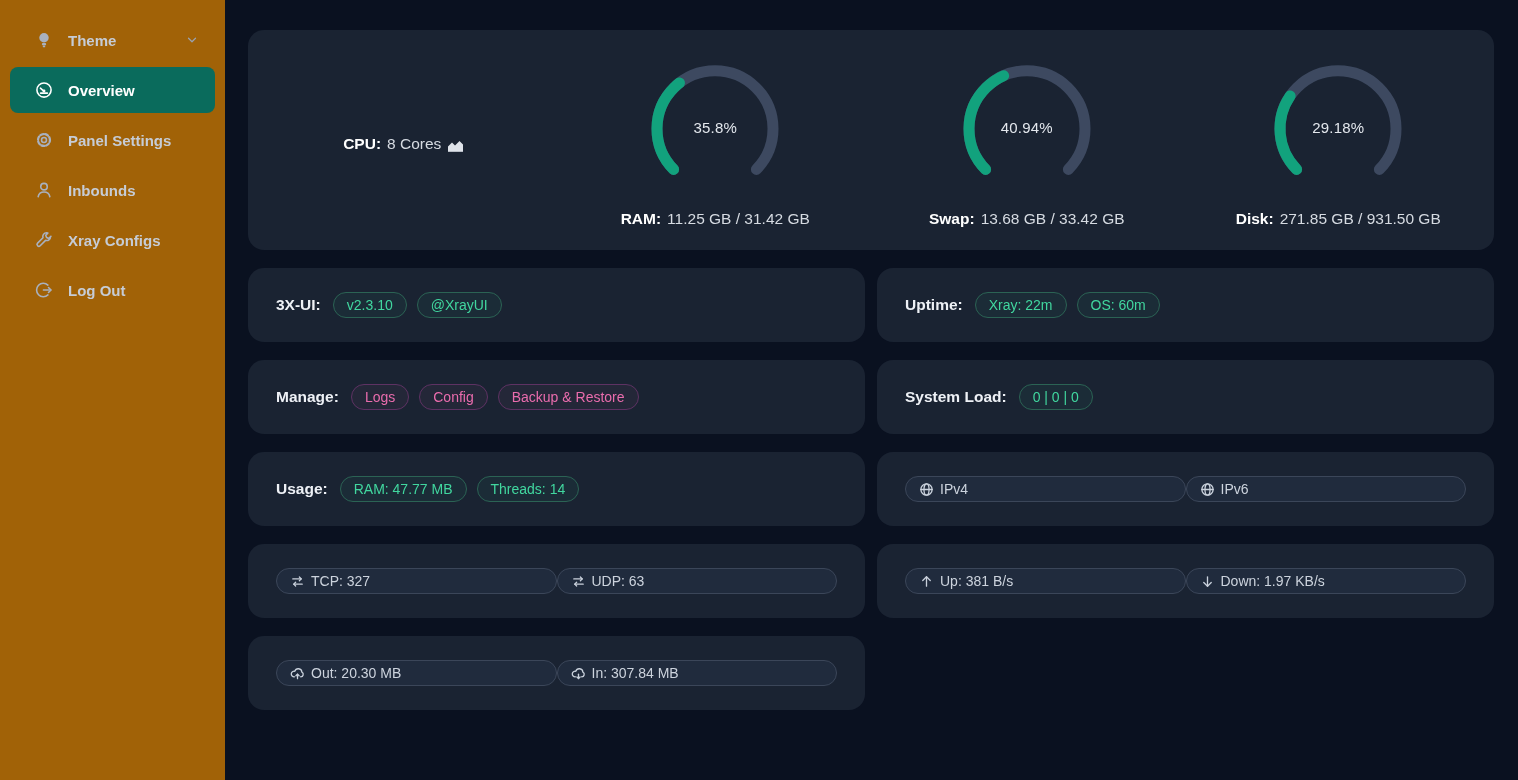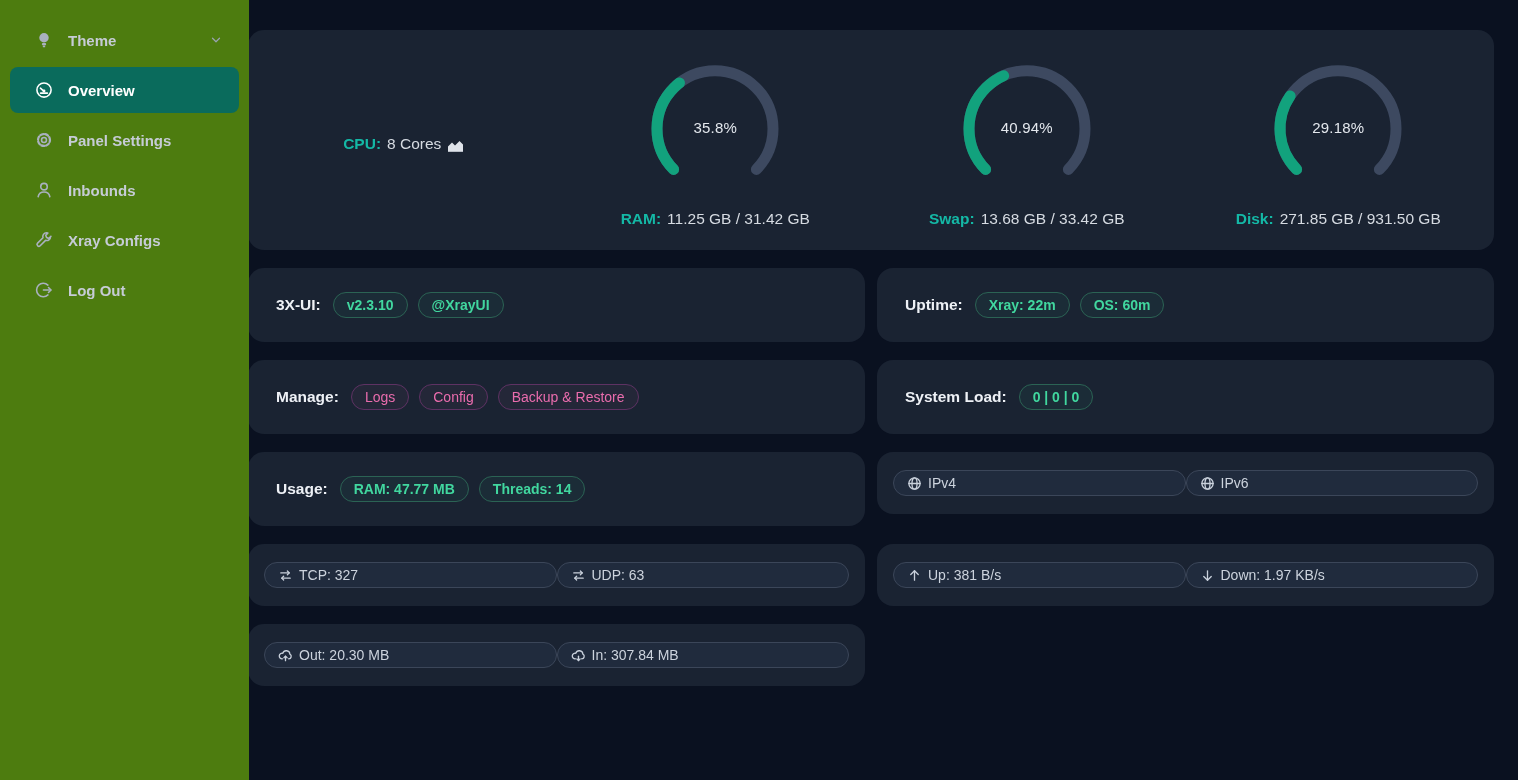--- a/index.html
+++ b/index.html
@@ -4,22 +4,22 @@
 <style>
   * { box-sizing: border-box; margin: 0; padding: 0; }
   html, body { width: 1518px; height: 780px; overflow: hidden; }
   body {
     font-family: "Liberation Sans", sans-serif;
     background: #0a1120;
     color: #d7dce4;
   }
   
   .sidebar {
-    position: fixed; left: 0; top: 0; bottom: 0; width: 249px;
-    background: #4d7c0f; padding-top: 13px;
+    position: fixed; left: 0; top: 0; bottom: 0; width: 225px;
+    background: #a16207; padding-top: 13px;
   }
   .side-item {
     height: 46px; margin: 4px 10px; border-radius: 8px;
     display: flex; align-items: center; padding: 0 16px 0 25px;
     color: #c6ccd6; font-weight: bold; font-size: 15px; cursor: pointer;
   }
   .side-item .s-icon { width: 18px; height: 18px; margin-right: 15px; flex: 0 0 18px; color: #a9b1bf; display: flex; }
   .side-item.active { background: #0a6b5c; color: #ffffff; }
   .side-item.active .s-icon { color: #ffffff; }
   .side-item .chev { margin-left: auto; color: #9aa3b2; display: flex; }
@@ -34,43 +34,43 @@
     align-items: center; justify-items: center;
   }
   .gauge-block { display: flex; flex-direction: column; align-items: center; gap: 15px; margin-top: 8px; }
   .gauge-wrap { position: relative; width: 134px; height: 134px; }
   .gauge-wrap svg { width: 134px; height: 134px; display: block; }
   .gauge-value {
     position: absolute; inset: 0; display: flex; align-items: center; justify-content: center;
     font-size: 15px; color: #e3e7ed; letter-spacing: .2px;
   }
   .gauge-caption { font-size: 15.5px; color: #d6dbe2; display: flex; align-items: center; gap: 6px; }
-  .gauge-caption b { color: #14b8a6; }
+  .gauge-caption b { color: #ffffff; }
   .chart-icon { width: 17px; height: 15px; color: #dfe3ea; display: inline-flex; cursor: pointer; }
   
   .cards-grid {
     margin-top: 18px;
     display: grid; grid-template-columns: 1fr 1fr;
     column-gap: 12px; row-gap: 18px;
   }
   .info-card {
     height: 74px; display: flex; align-items: center; padding: 0 28px; gap: 10px;
   }
   .card-label { font-weight: bold; font-size: 15.5px; color: #eef1f6; margin-right: 2px; white-space: nowrap; }
   .tag {
     display: inline-flex; align-items: center; gap: 6px;
     border-radius: 999px; padding: 4px 13px; font-size: 14px;
     border: 1px solid; white-space: nowrap; cursor: default;
   }
   .tag.btn { cursor: pointer; }
-  .tag.green { color: #41d79f; border-color: #2b6354; background: rgba(65,215,159,0.05); font-weight: bold; }
+  .tag.green { color: #41d79f; border-color: #2b6354; background: rgba(65,215,159,0.05); }
   .tag.pink  { color: #ea6cad; border-color: #5e3263; background: rgba(234,108,173,0.05); }
   .tag.gray  { color: #ccd3dd; border-color: #3b4659; background: #202b3d; }
   .tag .t-icon { width: 15px; height: 15px; display: inline-flex; color: #c9d1dc; }
-  .split-card { display: grid; grid-template-columns: 1fr 1fr; align-items: center; padding: 0 16px; height: 62px; }
+  .split-card { display: grid; grid-template-columns: 1fr 1fr; align-items: center; padding: 0 28px; height: 74px; }
   svg.ln { fill: none; stroke: currentColor; stroke-width: 1.4; stroke-linecap: round; stroke-linejoin: round; }
 </style>
 </head>
 <body>
 
 <nav class="sidebar">
   <div class="side-item">
     <span class="s-icon">
       <svg viewBox="0 0 16 16" width="18" height="18">
           <circle cx="8" cy="6" r="4.2" fill="currentColor"></circle>

